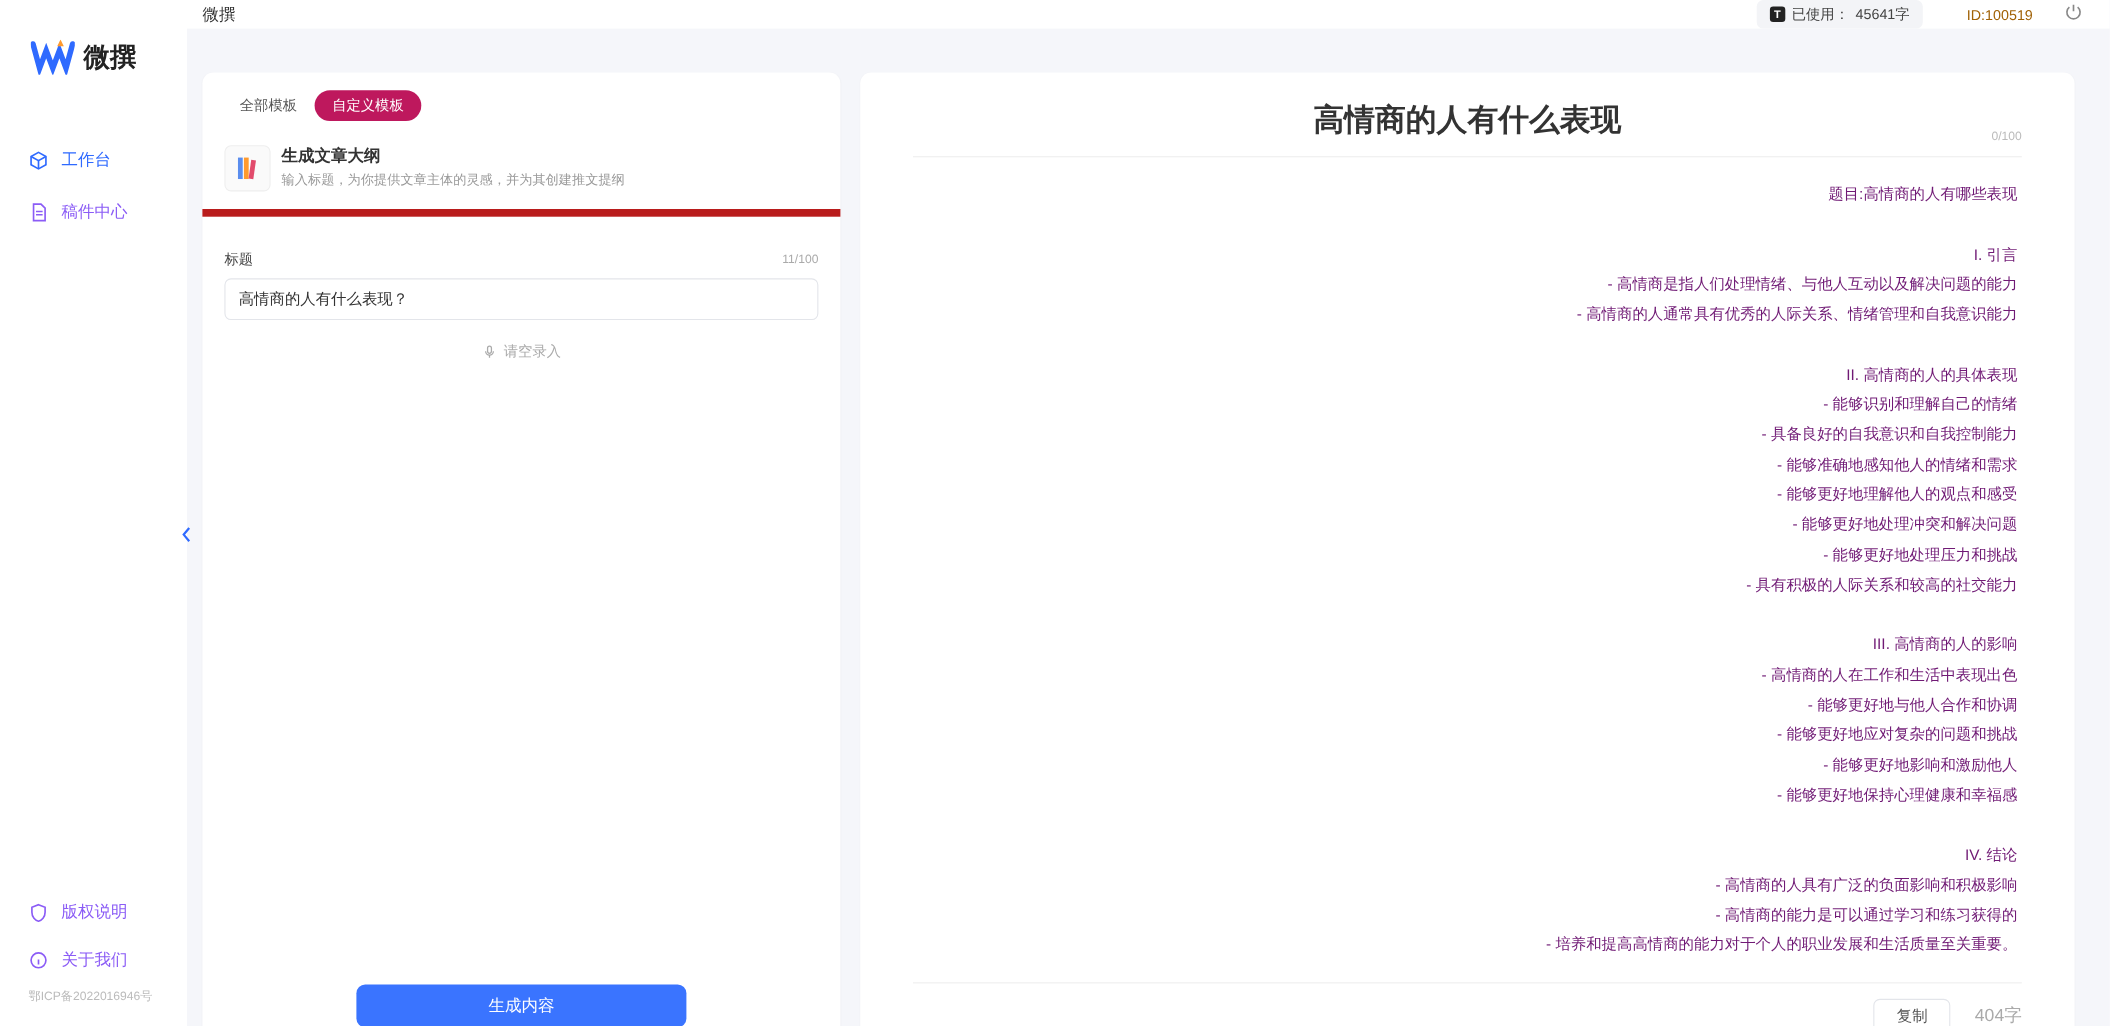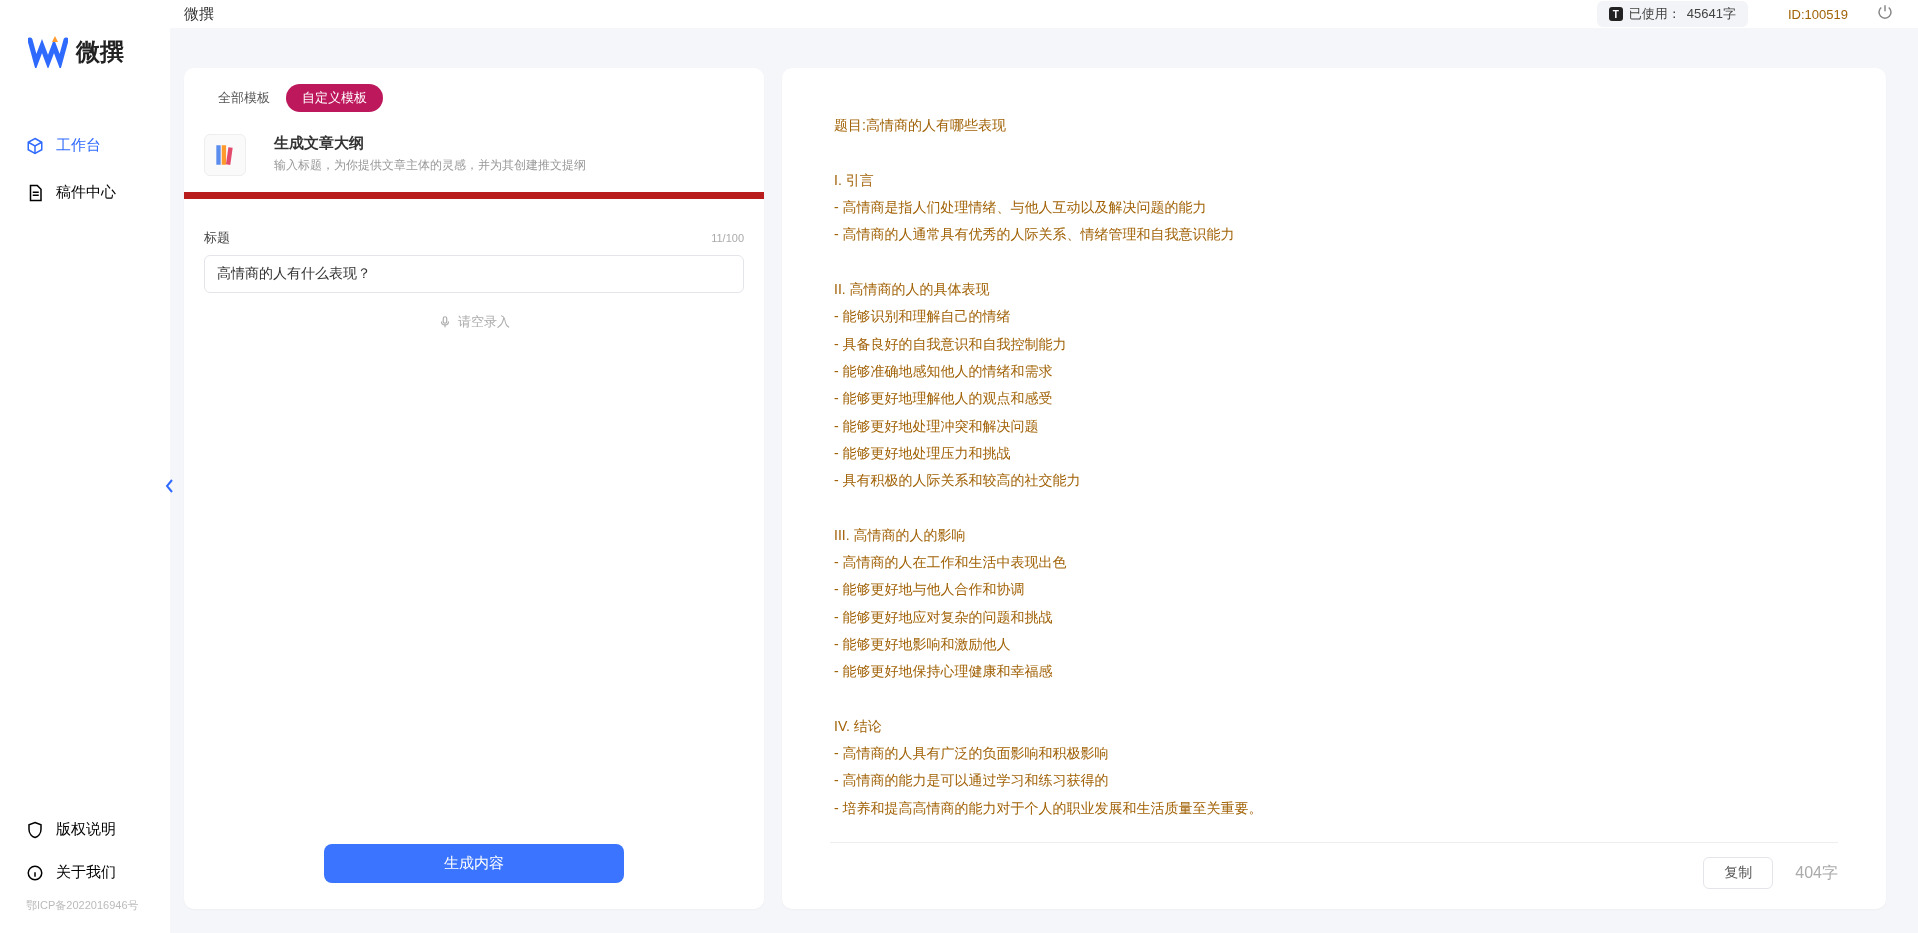--- a/index.html
+++ b/index.html
@@ -30,21 +30,21 @@
 .logo-icon { width: 40px; height: 32px; }
 .logo-text { font-size: 24px; font-weight: 700; color: #222; }
 .nav { padding: 40px 0 0; }
 .nav-item {
   display: flex;
   align-items: center;
   gap: 12px;
   padding: 8px 26px;
   font-size: 15px;
   cursor: pointer;
-  color: #000000;
+  color: #8b5cf6;
   margin-bottom: 12px;
 }
 .nav-item.active { color: #2f6aff; font-weight: 500; }
 .nav-item svg { width: 18px; height: 18px; flex-shrink: 0; }
 .sidebar-bottom { margin-top: auto; padding-bottom: 12px; }
 .sidebar-bottom .nav-item { margin-bottom: 8px; }
 .icp { font-size: 11px; color: #bbb; padding: 0 26px 8px; }
 .collapse-handle {
   position: absolute;
   right: -6px;
@@ -117,21 +117,21 @@
 .tab {
   padding: 5px 16px;
   font-size: 13px;
   border-radius: 14px;
   cursor: pointer;
   color: #555;
 }
 .tab.active { background: #be185d; color: #fff; }
 .template-card {
   display: flex;
-  gap: 28px;
+  gap: 10px;
   padding: 6px 20px 16px;
 }
 .template-icon {
   width: 42px; height: 42px;
   border: 1px solid #eee;
   border-radius: 6px;
   display: flex;
   align-items: center;
   justify-content: center;
   background: #fafafa;
@@ -194,23 +194,24 @@
   padding-bottom: 14px;
   border-bottom: 1px solid #eee;
 }
 .output-title { font-size: 28px; font-family: "Songti SC", serif; font-weight: 600; }
 .output-count { position: absolute; right: 0; bottom: 12px; font-size: 11px; color: #bbb; }
 .output-body {
   flex: 1;
   padding: 20px 4px;
   font-size: 14px;
   line-height: 1.95;
-  color: #a16207;
+  color: #701a75;
   white-space: pre-wrap;
   overflow: auto;
+  text-align: right;
 }
 .output-footer {
   border-top: 1px solid #eee;
   padding-top: 14px;
   display: flex;
   justify-content: flex-end;
   align-items: center;
   gap: 22px;
 }
 .copy-btn {
@@ -333,20 +334,24 @@
               </svg>
             <span>请空录入</span>
           </div>
         </div>
 
         <div class="left-spacer"></div>
         <div class="generate-btn">生成内容</div>
       </section>
 
       <section class="right-panel">
+        <div class="output-header">
+          <div class="output-title">高情商的人有什么表现</div>
+          <div class="output-count">0/100</div>
+        </div>
         <div class="output-body">题目:高情商的人有哪些表现
 
 I. 引言
 - 高情商是指人们处理情绪、与他人互动以及解决问题的能力
 - 高情商的人通常具有优秀的人际关系、情绪管理和自我意识能力
 
 II. 高情商的人的具体表现
 - 能够识别和理解自己的情绪
 - 具备良好的自我意识和自我控制能力
 - 能够准确地感知他人的情绪和需求

